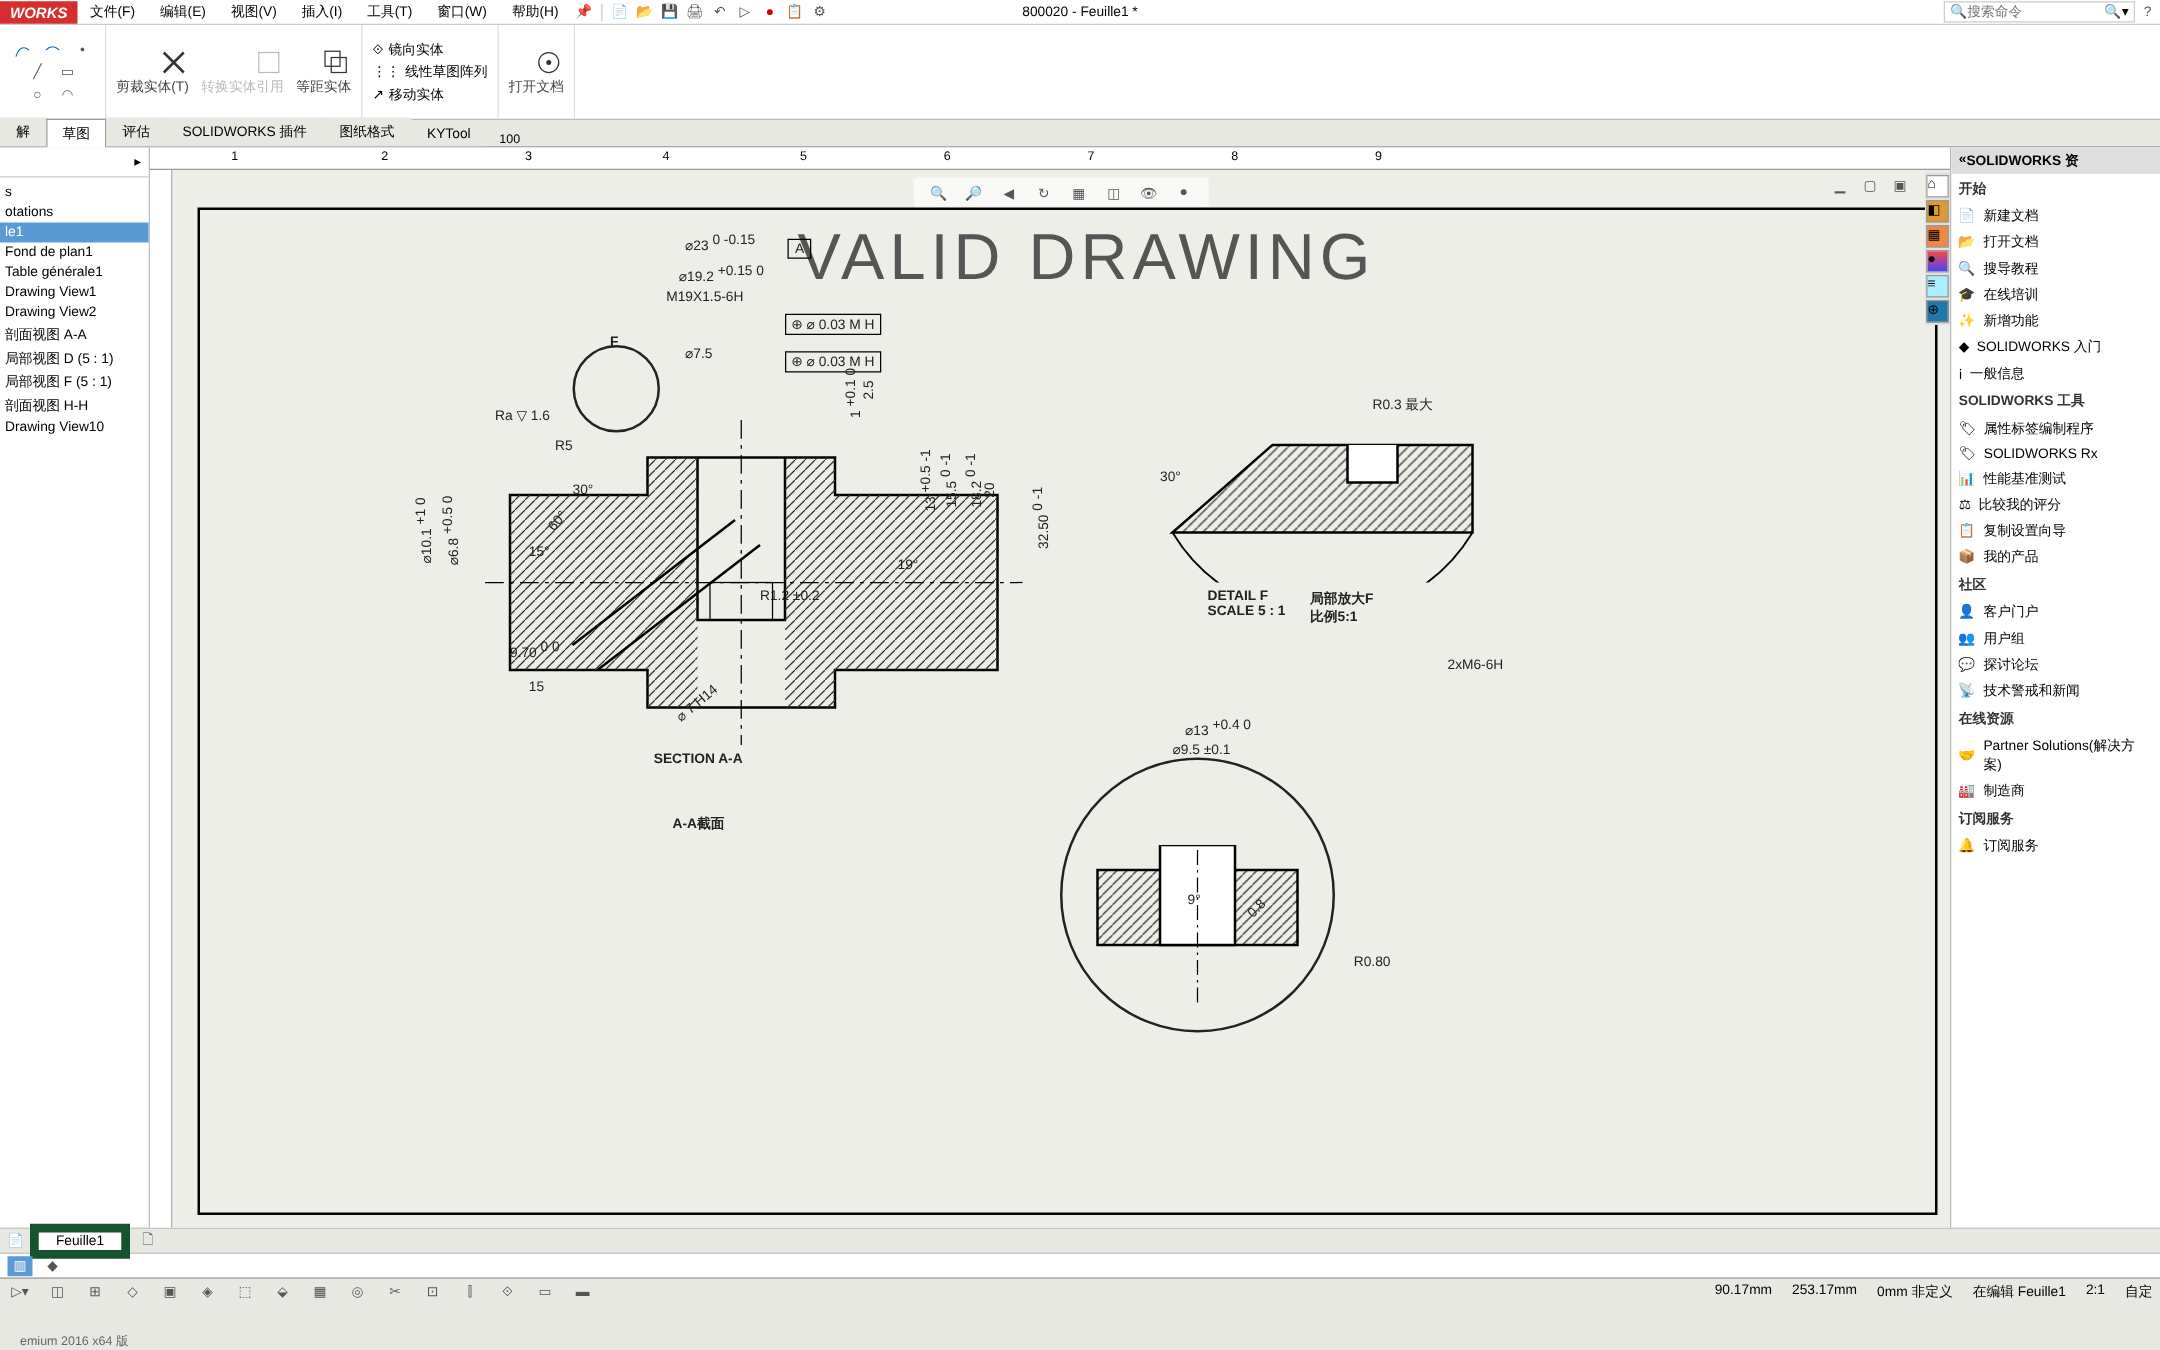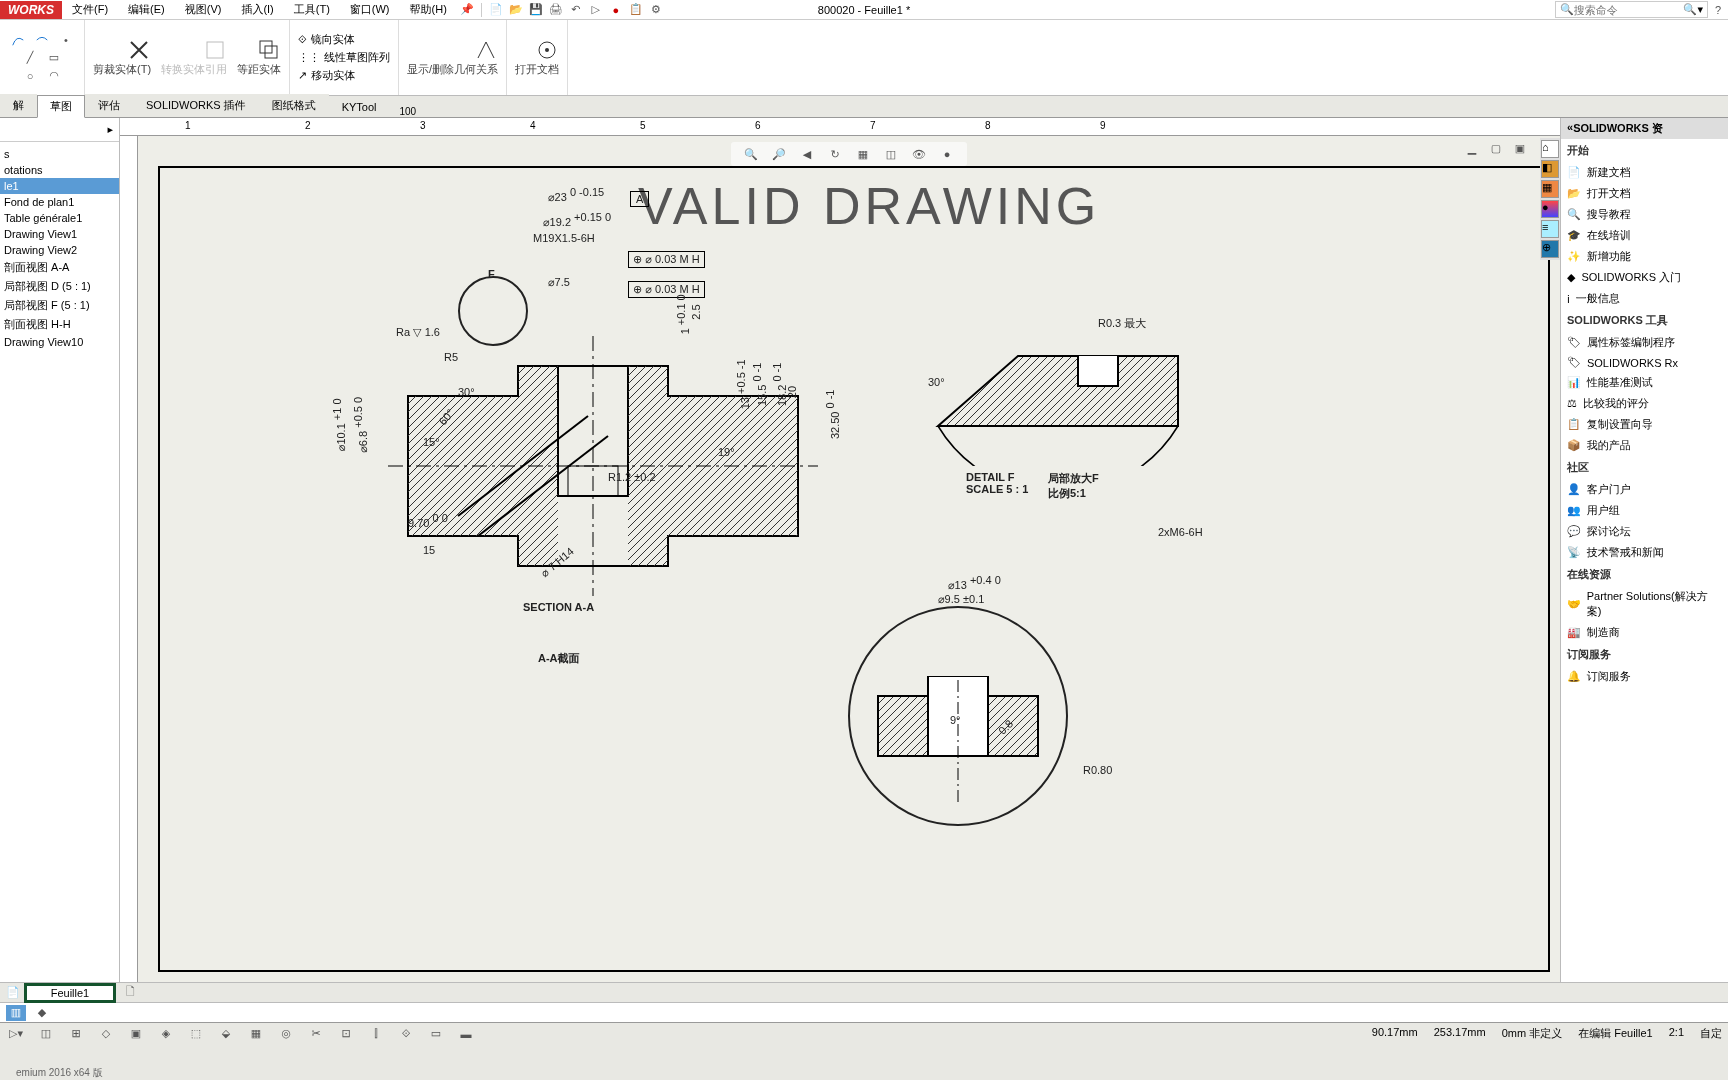--- a/index.html
+++ b/index.html
@@ -37,21 +37,21 @@
 .watermark { position:absolute; top:40px; left:500px; font-size:52px; letter-spacing:4px; color:#555; font-family:Arial; }
 .dwg-label { position:absolute; font-size:11px; color:#222; font-family:Arial; }
 svg.dwg { position:absolute; }
 .right-panel { width:168px; background:#fff; border-left:1px solid #bbb; overflow-y:auto; }
 .rp-header { background:#ddd; padding:3px 6px; font-weight:bold; }
 .rp-section { padding:4px 6px; font-weight:bold; color:#333; }
 .rp-item { display:flex; align-items:center; gap:6px; padding:3px 6px; cursor:pointer; }
 .side-toolbar { position:absolute; right:168px; top:138px; width:20px; background:#e0e0e0; display:flex; flex-direction:column; gap:2px; padding:2px 0; align-items:center; }
 .side-btn { width:18px; height:18px; background:#ccc; border:1px solid #999; cursor:pointer; }
 .bottom-tabs { height:20px; background:#e8e8e3; display:flex; align-items:center; padding:0 6px; gap:4px; border-top:1px solid #bbb; }
-.sheet-tab { background:#fff; border:3px solid #14532d; padding:1px 24px; cursor:pointer; }
+.sheet-tab { background:#fff; border:7px solid #14532d; padding:1px 14px; cursor:pointer; }
 .bottom-toolbar { height:20px; background:#fff; display:flex; align-items:center; padding:0 6px; gap:6px; border-top:1px solid #bbb; }
 .status-toolbar { height:22px; background:#e8e8e3; display:flex; align-items:center; padding:0 6px; gap:10px; border-top:1px solid #999; }
 .status-right { margin-left:auto; display:flex; gap:16px; }
 .dim-circle { border:2px solid #222; border-radius:50%; position:absolute; }
 </style>
 </head>
 <body>
 
 <div class="menubar">
   <span class="logo">WORKS</span>
@@ -141,28 +141,20 @@
         </div>
       <div class="ribbon-stack-item">
           <span>↗</span>
           <span>移动实体</span>
         </div>
     </div>
   </div>
   <div class="ribbon-group">
     <div class="ribbon-btn">
         <svg width="24" height="24">
-          <path d="M4 20 L12 4 L20 20" stroke="#333" fill="none"></path>
-        </svg>
-        <span>显示/删除几何关系</span>
-      </div>
-  </div>
-  <div class="ribbon-group">
-    <div class="ribbon-btn">
-        <svg width="24" height="24">
           <circle cx="12" cy="12" r="8" stroke="#333" fill="none"></circle>
           <circle cx="12" cy="12" r="2" fill="#333"></circle>
         </svg>
         <span>打开文档</span>
       </div>
   </div>
 </div>
 
 <div class="tab-strip">
   <div class="tab">解</div>

